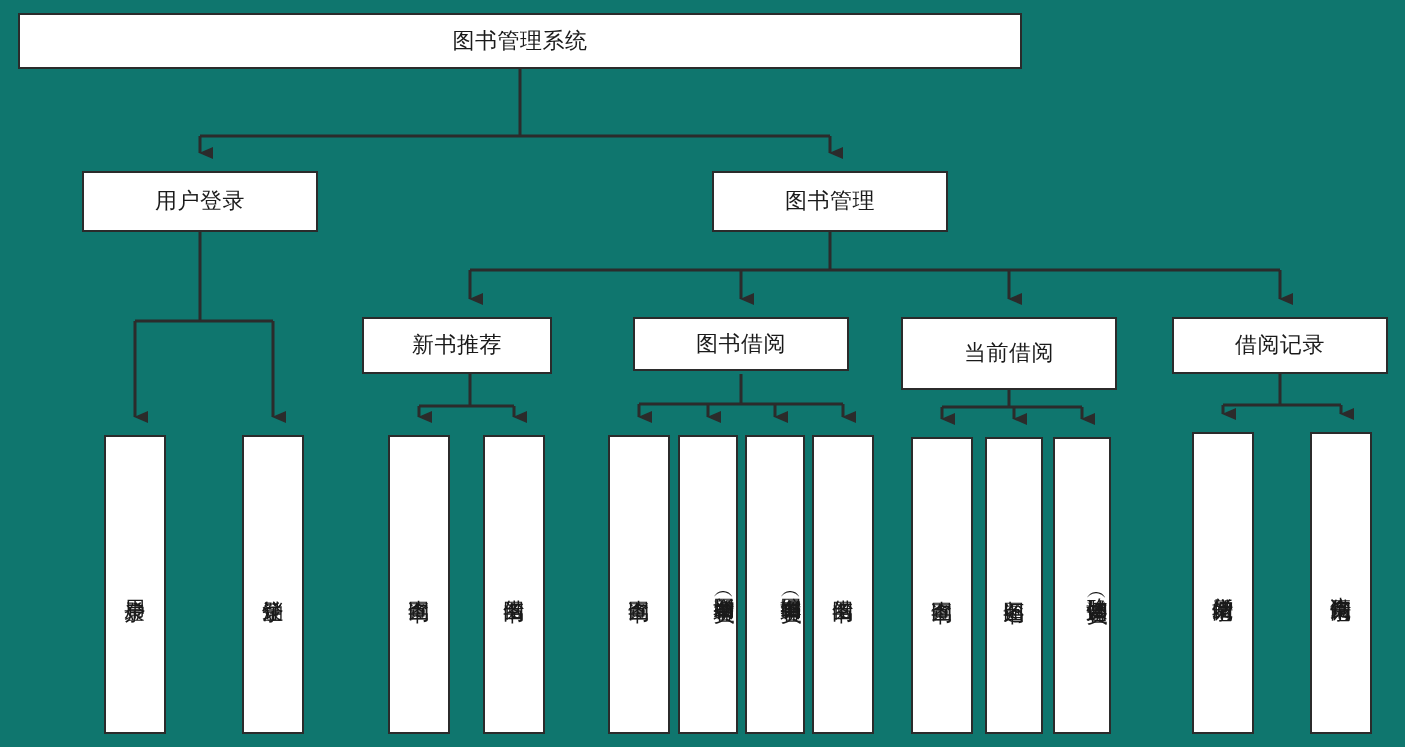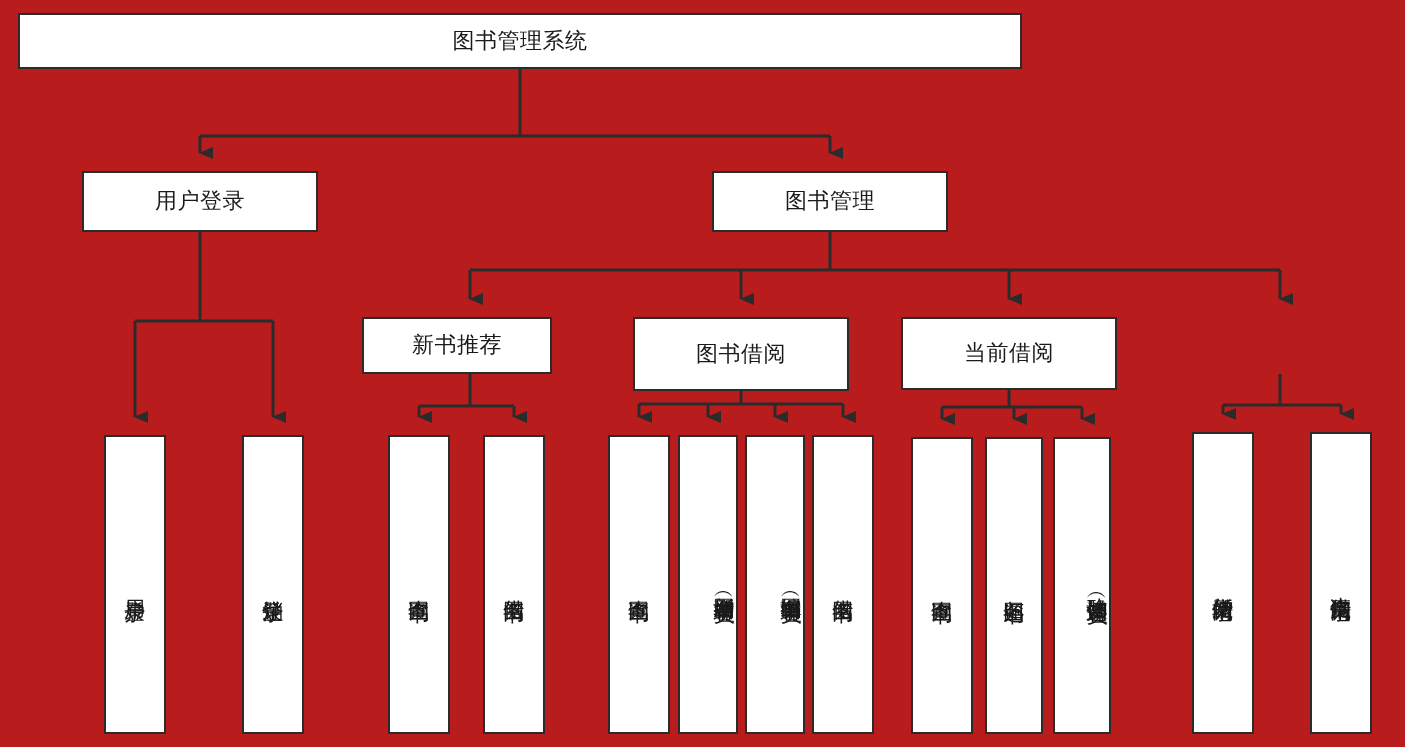--- a/index.html
+++ b/index.html
@@ -57,21 +57,21 @@
     position: absolute;
     color: #c9c9c9;
     font-size: 17px;
     white-space: nowrap;
     letter-spacing: 0.5px;
   }
 </style>
 </head>
 <body>
 
-<div id="canvas" style="background: #b91c1c; text-decoration: underline;">
+<div id="canvas" style="background: #0f766e; text-decoration: underline;">
 
   <svg id="wires" viewBox="0 0 1405 747" xmlns="http://www.w3.org/2000/svg">
     <defs>
       <marker id="arrow" viewBox="0 0 12 14" refX="6" refY="13" markerWidth="12" markerHeight="14" orient="auto-start-reverse" markerUnits="userSpaceOnUse">
         <path d="M 0 0 L 12 0 L 6 14 Z" fill="#2b2b2b"></path>
       </marker>
     </defs>
     <g fill="none" stroke="#2b2b2b" stroke-width="3">
 
       <path d="M 520 69 L 520 136"></path>
@@ -116,22 +116,23 @@
       <path d="M 1341 405 L 1341 414" marker-end="url(#arrow)"></path>
     </g>
   </svg>
 
   <div class="node horiz" style="left: 18px; top: 13px; width: 1004px; height: 56px; border-color: rgb(43, 43, 43); background: rgb(255, 255, 255); color: rgb(26, 26, 26);">图书管理系统</div>
 
   <div class="node horiz" style="left: 82px; top: 171px; width: 236px; height: 61px; border-color: rgb(43, 43, 43); background: rgb(255, 255, 255); color: rgb(26, 26, 26);">用户登录</div>
   <div class="node horiz" style="left: 712px; top: 171px; width: 236px; height: 61px; border-color: rgb(43, 43, 43); background: rgb(255, 255, 255); color: rgb(26, 26, 26);">图书管理</div>
 
   <div class="node horiz" style="left: 362px; top: 317px; width: 190px; height: 57px; border-color: rgb(43, 43, 43); background: rgb(255, 255, 255); color: rgb(26, 26, 26);">新书推荐</div>
-  <div class="node horiz" style="left: 633px; top: 317px; width: 216px; height: 74px; border-color: rgb(43, 43, 43); background: rgb(255, 255, 255); color: rgb(26, 26, 26);">图书借阅</div>
+  <div class="node horiz" style="left: 633px; top: 317px; width: 216px; height: 54px; border-color: rgb(43, 43, 43); background: rgb(255, 255, 255); color: rgb(26, 26, 26);">图书借阅</div>
   <div class="node horiz" style="left: 901px; top: 317px; width: 216px; height: 73px; border-color: rgb(43, 43, 43); background: rgb(255, 255, 255); color: rgb(26, 26, 26);">当前借阅</div>
+  <div class="node horiz" style="left: 1172px; top: 317px; width: 216px; height: 57px; border-color: rgb(43, 43, 43); background: rgb(255, 255, 255); color: rgb(26, 26, 26);">借阅记录</div>
 
   <div class="node vert" style="left: 104px; top: 435px; width: 62px; height: 299px; border-color: rgb(43, 43, 43); background: rgb(255, 255, 255); color: rgb(26, 26, 26);">用户登录</div>
   <div class="node vert" style="left: 242px; top: 435px; width: 62px; height: 299px; border-color: rgb(43, 43, 43); background: rgb(255, 255, 255); color: rgb(26, 26, 26);">注销登录</div>
   <div class="node vert" style="left: 388px; top: 435px; width: 62px; height: 299px; border-color: rgb(43, 43, 43); background: rgb(255, 255, 255); color: rgb(26, 26, 26);">查询图书</div>
   <div class="node vert" style="left: 483px; top: 435px; width: 62px; height: 299px; border-color: rgb(43, 43, 43); background: rgb(255, 255, 255); color: rgb(26, 26, 26);">借阅图书</div>
   <div class="node vert" style="left: 608px; top: 435px; width: 62px; height: 299px; border-color: rgb(43, 43, 43); background: rgb(255, 255, 255); color: rgb(26, 26, 26);">查询图书</div>
   <div class="node vert top-align" style="left: 678px; top: 435px; width: 60px; height: 299px; border-color: rgb(43, 43, 43); background: rgb(255, 255, 255); color: rgb(26, 26, 26);">新增图书（管理员）</div>
   <div class="node vert top-align" style="left: 745px; top: 435px; width: 60px; height: 299px; border-color: rgb(43, 43, 43); background: rgb(255, 255, 255); color: rgb(26, 26, 26);">编辑图书（管理员）</div>
   <div class="node vert" style="left: 812px; top: 435px; width: 62px; height: 299px; border-color: rgb(43, 43, 43); background: rgb(255, 255, 255); color: rgb(26, 26, 26);">借阅图书</div>
   <div class="node vert" style="left: 911px; top: 437px; width: 62px; height: 297px; border-color: rgb(43, 43, 43); background: rgb(255, 255, 255); color: rgb(26, 26, 26);">查询图书</div>

